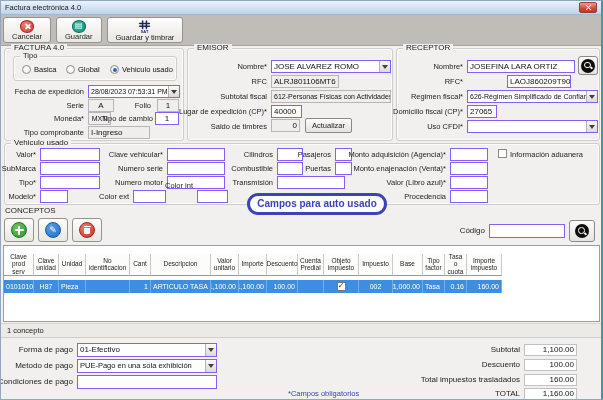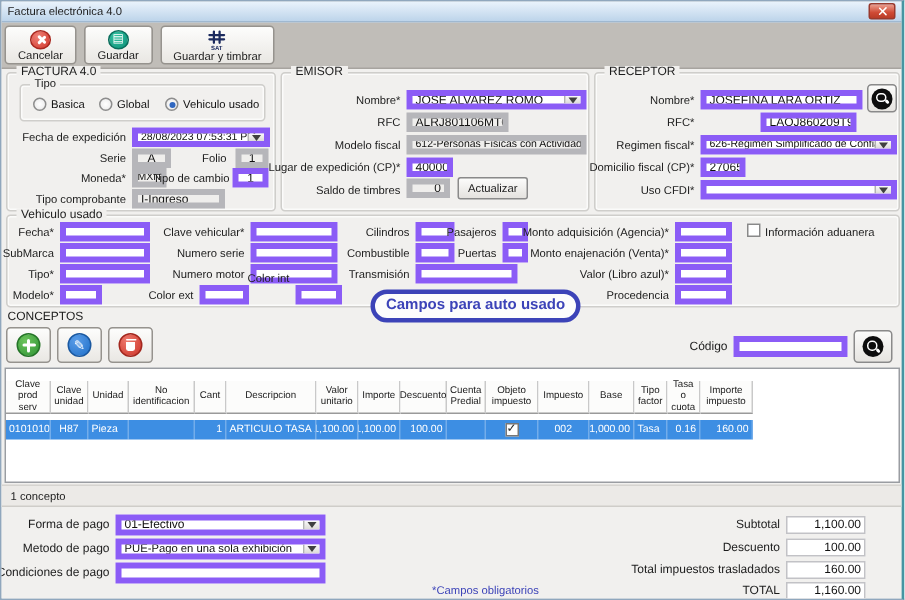--- a/index.html
+++ b/index.html
@@ -28,21 +28,21 @@
   .xsmall{position:relative;width:7px;height:7px;}
   .xsmall::before,.xsmall::after{content:"";position:absolute;left:3px;top:0;width:1.6px;height:7px;background:#fff;border-radius:1px;}
   .xsmall::before{transform:rotate(45deg);}
   .xsmall::after{transform:rotate(-45deg);}
   
   .client{position:absolute;left:0;top:45px;right:0;bottom:0;background:#f1f0ee;}
   .group{position:absolute;border:1px solid #cfcecb;border-radius:3px;box-shadow:inset 0 0 0 1px #fbfbfa;}
   .gtitle{position:absolute;top:-5px;left:6px;background:#f1f0ee;padding:0 3px;font-size:8px;color:#1c1c1c;white-space:nowrap;}
   .lbl{position:absolute;font-size:8px;white-space:nowrap;color:#1c1c1c;}
   .slbl{position:absolute;font-size:7.5px;white-space:nowrap;color:#1c1c1c;}
-  .tb{position:absolute;height:13px;background:#fff;border:4px solid #8b5cf6;font-size:8px;padding:0 2px;display:flex;align-items:center;overflow:hidden;white-space:nowrap;}
+  .tb{position:absolute;height:13px;background:#fff;border:1px solid #8b5cf6;font-size:8px;padding:0 2px;display:flex;align-items:center;overflow:hidden;white-space:nowrap;}
   .tb.ro{background:#efeeec;border-color:#b6b6ba;}
   .tb.num{justify-content:flex-end;}
   .tb.ctr{justify-content:center;}
   .combo{padding-right:12px;}
   .arrbox{position:absolute;right:0;top:0;bottom:0;width:11px;background:linear-gradient(#fafafa,#dcdad6);border-left:1px solid #b3b3b3;display:flex;align-items:center;justify-content:center;}
   .arrbox::after{content:"";border-left:3px solid transparent;border-right:3px solid transparent;border-top:4px solid #404040;}
   .radio{width:9px;height:9px;border-radius:50%;border:1px solid #8d8d8d;background:radial-gradient(#fff,#e8e8e8);display:inline-flex;align-items:center;justify-content:center;}
   .radio.sel::after{content:"";width:4px;height:4px;border-radius:50%;background:#2f67c0;}
   .radrow{position:absolute;display:flex;align-items:center;gap:3px;font-size:7.5px;}
   .chk{width:9px;height:9px;border:1px solid #898989;background:#fff;}
@@ -170,21 +170,21 @@
       <span class="gtitle">EMISOR</span>
       <span class="slbl" style="right:125px;top:14px;">Nombre*</span>
       <div class="tb combo" style="left:83px;top:11px;width:120px;">
         <span>JOSE ALVAREZ ROMO</span>
         <span class="arrbox"></span>
       </div>
       <span class="slbl" style="right:125px;top:29px;">RFC</span>
       <div class="tb ro" style="left:83px;top:26px;width:68px;">
           <span>ALRJ801106MT6</span>
         </div>
-      <span class="slbl" style="right:125px;top:44px;">Modelo fiscal</span>
+      <span class="slbl" style="right:125px;top:44px;">Subtotal fiscal</span>
       <div class="tb ro" style="left:83px;top:41px;width:120px;font-size:7px;">
           <span>612-Personas Físicas con Actividades E</span>
         </div>
       <span class="slbl" style="right:125px;top:59px;">Lugar de expedición (CP)*</span>
       <div class="tb" style="left:83px;top:56px;width:31px;">
           <span>40000</span>
         </div>
       <span class="slbl" style="right:125px;top:74px;">Saldo de timbres</span>
       <div class="tb ro num" style="left:83px;top:70px;width:29px;">
           <span>0</span>
@@ -219,21 +219,21 @@
       <span class="slbl" style="right:136px;top:74px;">Uso CFDI*</span>
       <div class="tb combo" style="left:70px;top:71px;width:131px;">
         <span></span>
         <span class="arrbox"></span>
       </div>
     </div>
 
     <div class="group" style="left:3px;top:97px;width:596px;height:62px;">
       <span class="gtitle">Vehiculo usado</span>
 
-      <span class="slbl" style="right:563px;top:7px;">Fecha*</span>
+      <span class="slbl" style="right:563px;top:7px;">Valor*</span>
       <div class="tb" style="left:35px;top:4px;width:60px;"></div>
       <span class="slbl" style="right:436px;top:7px;">Clave vehicular*</span>
       <div class="tb" style="left:162px;top:4px;width:58px;"></div>
       <span class="slbl" style="right:326px;top:7px;">Cilindros</span>
       <div class="tb" style="left:272px;top:4px;width:26px;"></div>
       <span class="slbl" style="right:268px;top:7px;">Pasajeros</span>
       <div class="tb" style="left:330px;top:4px;width:17px;"></div>
       <span class="slbl" style="right:153px;top:7px;">Monto adquisición (Agencia)*</span>
       <div class="tb" style="left:445px;top:4px;width:38px;"></div>
       <span class="chk" style="position:absolute;left:493px;top:5px;"></span>

